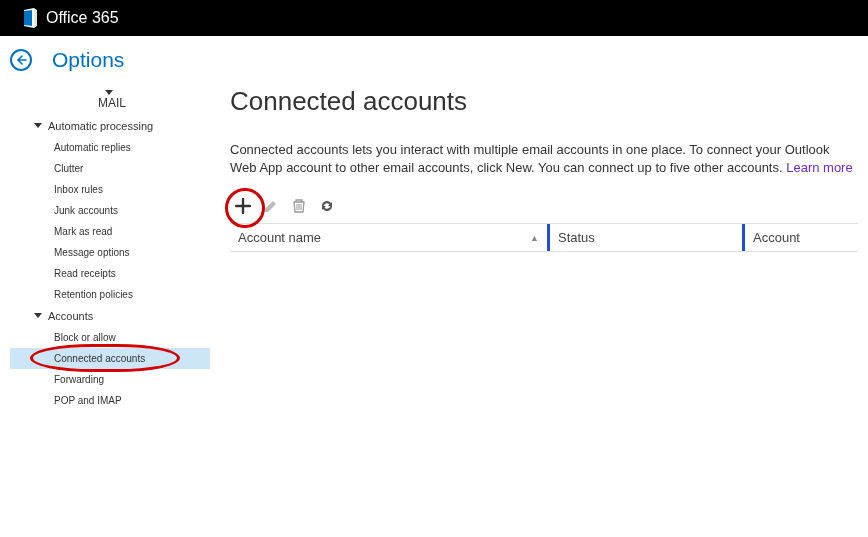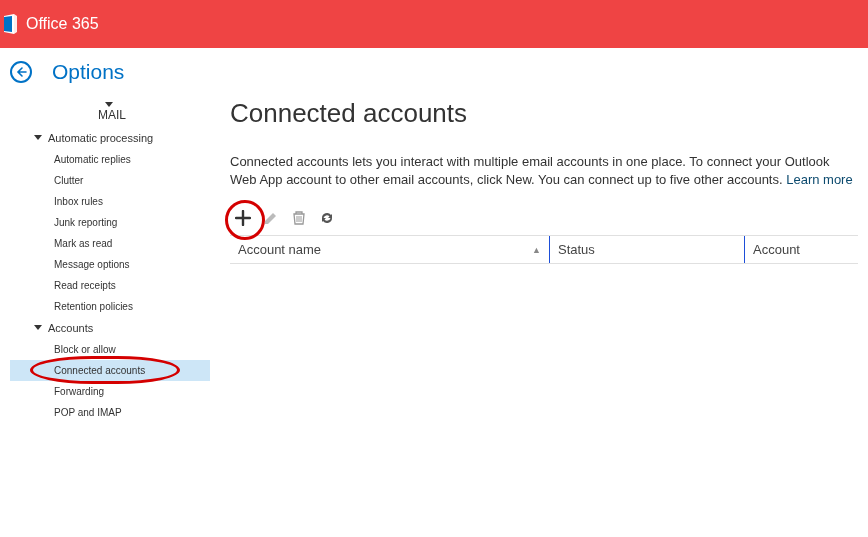--- a/index.html
+++ b/index.html
@@ -1,41 +1,41 @@
 <!DOCTYPE html>
 <html><head>
 <meta charset="utf-8">
 <style>
   * { box-sizing: border-box; margin: 0; padding: 0; }
   body { font-family: "Segoe UI", Arial, sans-serif; font-size: 13px; color: #333; background: #fff; width: 868px; }
-  .top-bar { background: #ef4444; height: 48px; display: flex; align-items: center; }
+  .top-bar { background: #000000; height: 36px; display: flex; align-items: center; padding-left: 20px; }
   .logo-block { display: flex; align-items: center; color: #fff; font-size: 16px; gap: 6px; }
   .logo-square { width: 20px; height: 20px; display: inline-block; }
   .options-row { display: flex; align-items: center; gap: 20px; padding: 12px 10px 10px 10px; color: #0072c6; font-size: 21px; font-weight: 300; }
   .back-arrow { width: 22px; height: 22px; border: 2px solid #0072c6; border-radius: 50%; display: flex; align-items: center; justify-content: center; cursor: pointer; }
   .wrap { display: flex; }
   .sidebar { width: 210px; padding: 4px 0 0 10px; }
   .side-item { padding: 5px 6px; cursor: pointer; display: flex; align-items: center; color: #333; }
   .side-root { font-weight: 400; font-size: 12px; padding-left: 10px; flex-direction: column; }
   .side-sub { padding-left: 24px; font-size: 11px; }
   .side-leaf { padding-left: 44px; font-size: 10px; }
   .side-item.active { background: #cde6f7; }
   .tri { display: inline-block; width: 0; height: 0; border-left: 4px solid transparent; border-right: 4px solid transparent; border-top: 5px solid #333; margin-right: 6px; transform: translateY(-1px); }
   .content { flex: 1; padding: 4px 10px 10px 20px; }
   h1.page-title { font-size: 26px; font-weight: 300; color: #333; margin-bottom: 24px; }
   .desc { font-size: 13px; color: #333; line-height: 1.4; margin-bottom: 20px; }
-  .desc a { color: #0c4a6e; text-decoration: none; cursor: pointer; }
+  .desc a { color: #6d28d9; text-decoration: none; cursor: pointer; }
   .toolbar { display: flex; gap: 10px; align-items: center; margin-bottom: 8px; padding-left: 4px; }
   .tool-btn { width: 18px; height: 18px; display: flex; align-items: center; justify-content: center; cursor: pointer; color: #666; }
   .tool-btn.disabled { color: #bbb; cursor: default; }
   .add-highlight { position: relative; }
   .add-highlight::after { content: ""; position: absolute; left: -9px; top: -9px; width: 34px; height: 34px; border: 3px solid #d40000; border-radius: 50%; pointer-events: none; }
   .tbl { width: 100%; border-top: 1px solid #e0e0e0; border-bottom: 1px solid #e0e0e0; }
   .tbl-head { display: flex; font-size: 13px; color: #444; }
-  .th { padding: 6px 8px; border-right: 1px solid #1d4ed8; display: flex; align-items: center; gap: 4px; }
+  .th { padding: 6px 8px; border-right: 3px solid #1d4ed8; display: flex; align-items: center; gap: 4px; }
   .th.sort { justify-content: space-between; }
   .sort-ind { font-size: 9px; color: #888; }
   .col-name { width: 320px; }
   .col-status { width: 195px; }
   .col-action { flex: 1; border-right: none; }
   .annot-oval { position: absolute; border: 3px solid #d40000; border-radius: 50% / 60%; pointer-events: none; }
   .sidebar-wrap { position: relative; }
 </style>
 </head>
 <body>
@@ -75,21 +75,21 @@
     <div class="side-item side-leaf">
         <span>Automatic replies</span>
       </div>
     <div class="side-item side-leaf">
         <span>Clutter</span>
       </div>
     <div class="side-item side-leaf">
         <span>Inbox rules</span>
       </div>
     <div class="side-item side-leaf">
-        <span>Junk reporting</span>
+        <span>Junk accounts</span>
       </div>
     <div class="side-item side-leaf">
         <span>Mark as read</span>
       </div>
     <div class="side-item side-leaf">
         <span>Message options</span>
       </div>
     <div class="side-item side-leaf">
         <span>Read receipts</span>
       </div>

